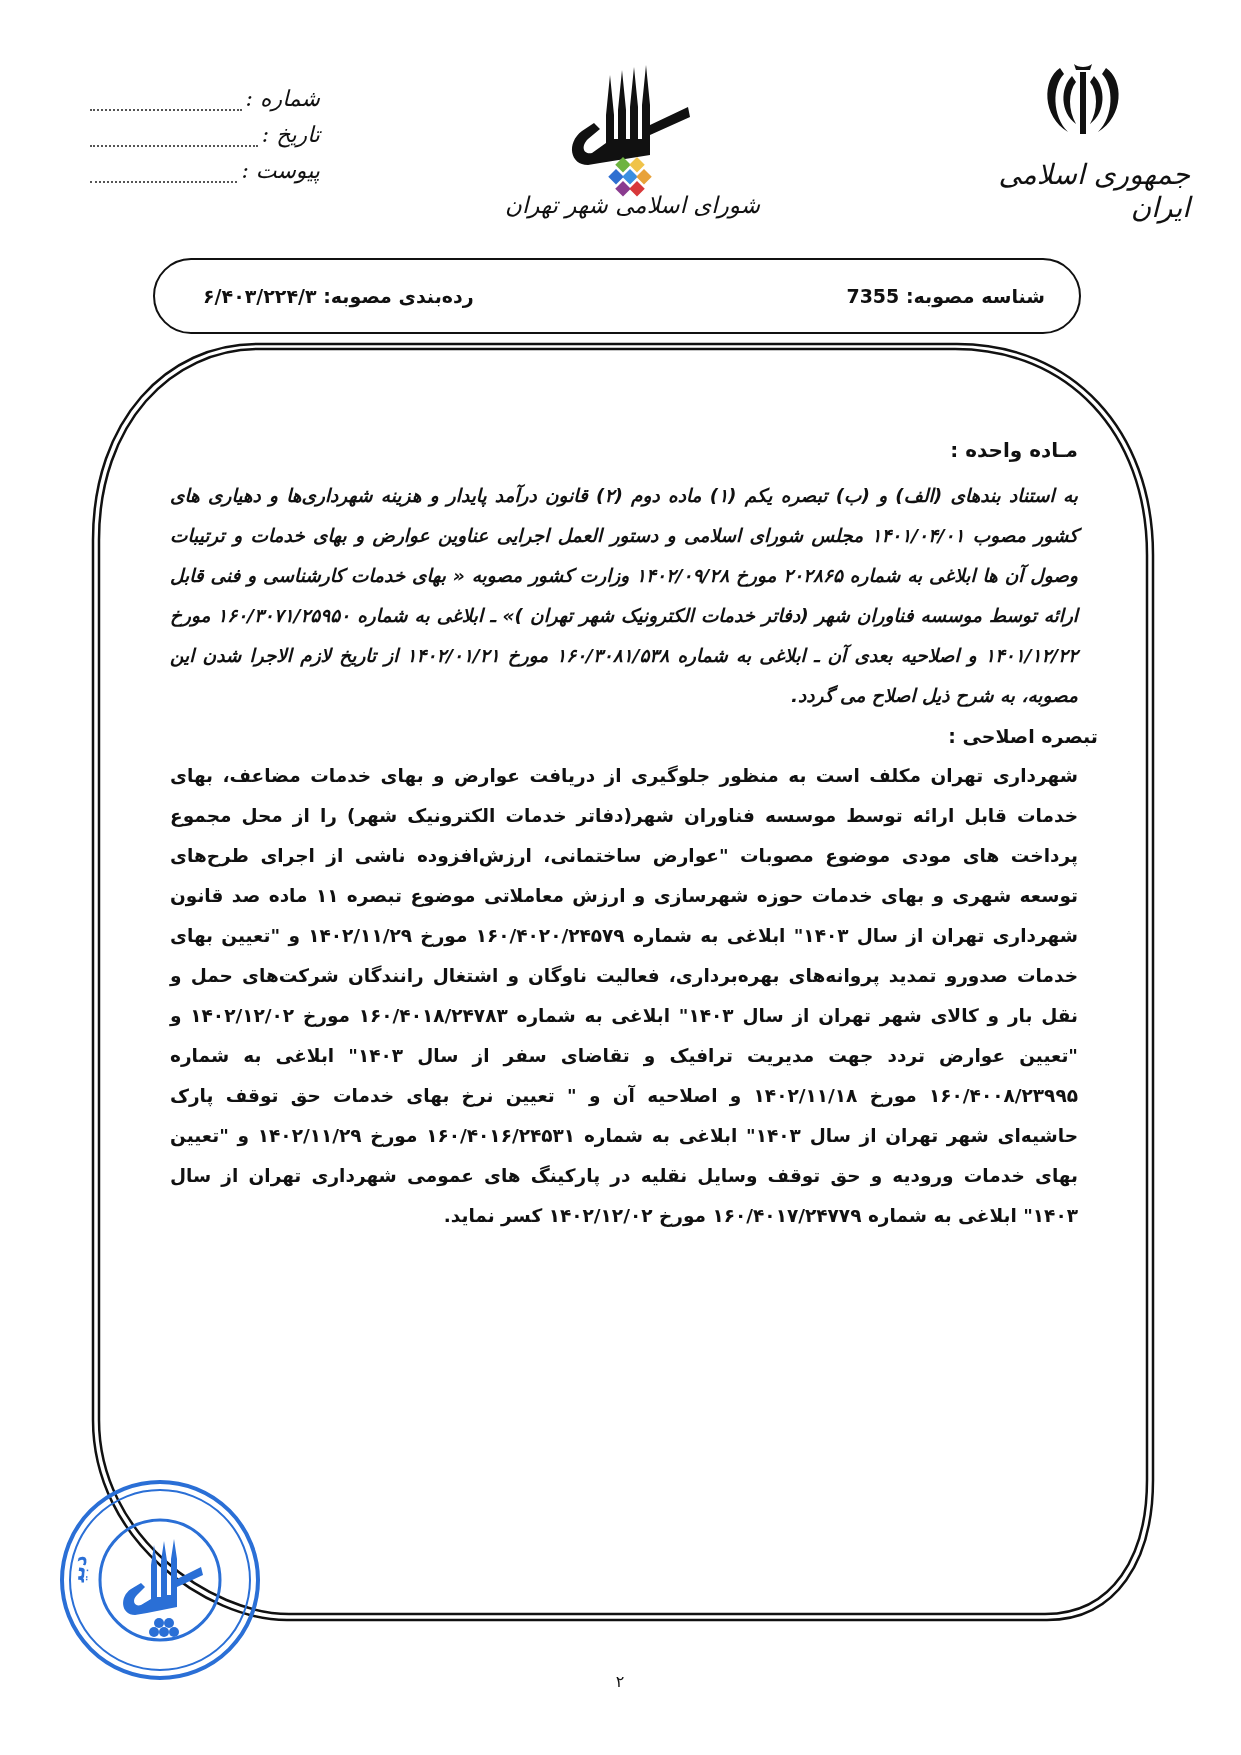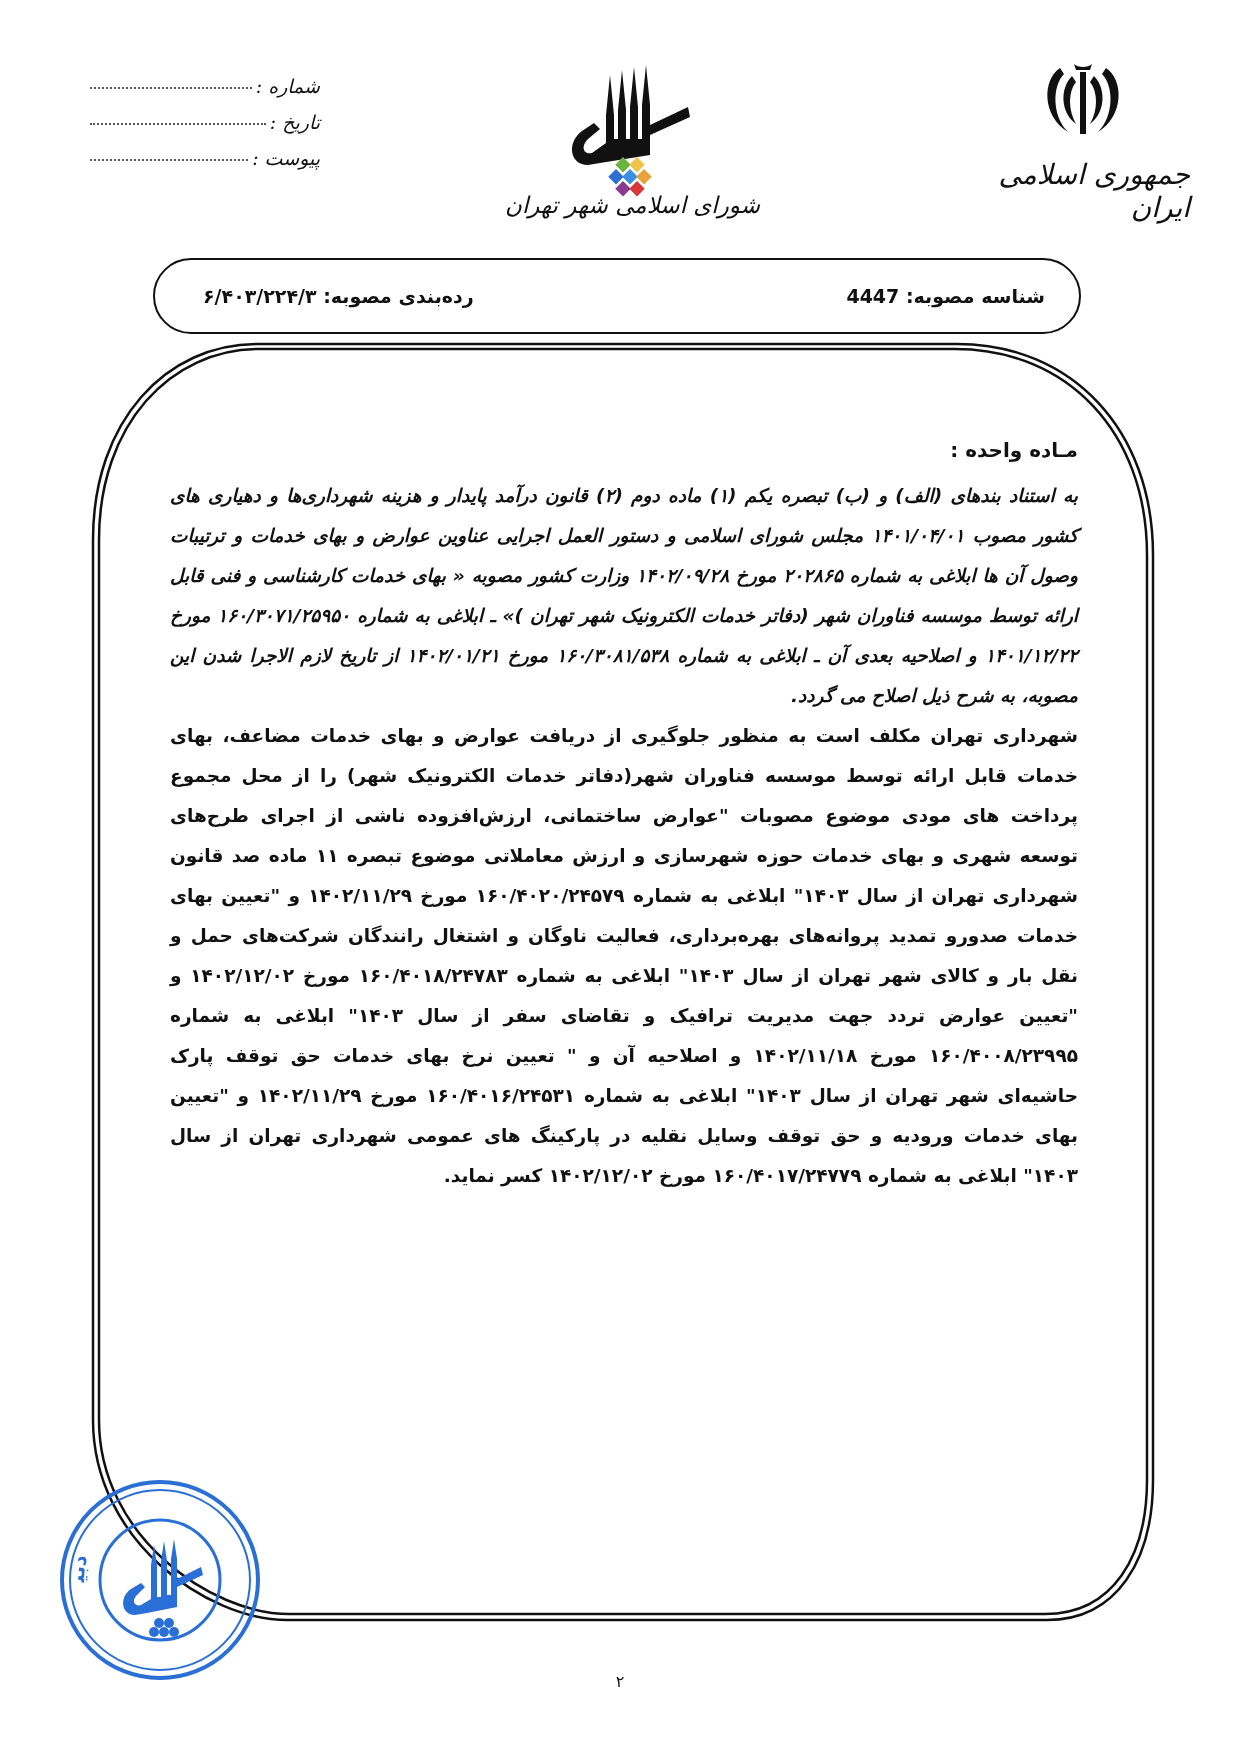--- a/index.html
+++ b/index.html
@@ -1,21 +1,21 @@
 <!DOCTYPE html>
 <html><head>
 <meta charset="utf-8">
 <style>
   html, body { margin: 0; padding: 0; background: #ffffff; }
   body { width: 1241px; height: 1755px; position: relative; overflow: hidden; font-family: "DejaVu Sans", sans-serif; color: #111; }
   .abs { position: absolute; }
 
   
   .fields { left: 90px; top: 75px; width: 230px; direction: rtl; }
-  .field { display: flex; align-items: flex-start; height: 36px; font-family: "DejaVu Serif", serif; font-style: italic; font-size: 19px; }
+  .field { display: flex; align-items: flex-end; height: 36px; font-family: "DejaVu Serif", serif; font-style: italic; font-size: 22px; }
   .field .lbl { white-space: nowrap; margin-left: 4px; }
   .field .dots { flex: 1; border-bottom: 2px dotted #555; height: 12px; }
 
   
   .council-logo { left: 560px; top: 55px; width: 140px; height: 150px; }
   .council-name { left: 500px; top: 192px; width: 260px; font-family: "DejaVu Serif", serif; font-style: italic; font-size: 23px; direction: rtl; }
 
   
   .emblem { left: 1038px; top: 60px; width: 90px; height: 80px; }
   .republic { left: 990px; top: 158px; width: 200px; text-align: right; font-family: "DejaVu Serif", serif; font-style: italic; font-size: 28px; direction: rtl; }
@@ -80,36 +80,37 @@
     <path d="M56 16 C68 28 68 52 52 64 C60 50 60 32 52 22 Z"></path>
     <rect x="42" y="12" width="6" height="62"></rect>
     <path d="M36 4 C40 8 50 8 54 4 L52 10 L38 10 Z"></path>
   </g>
 </svg>
 <div class="abs republic">جمهوری اسلامی ایران</div>
 
 <div class="abs id-box">
   <span>
     <span>شناسه مصوبه:</span>
-    <span>4447</span>
+    <span>7355</span>
   </span>
   <span style="margin-left:14px;">
     <span>رده‌بندی مصوبه:</span>
     <span>۶/۴۰۳/۲۲۴/۳</span>
   </span>
 </div>
 
 <svg class="abs frame-outer" viewBox="0 0 1072 1290">
   <path d="M170 4 L870 4 C985 4 1066 90 1066 215 L1066 1140 C1066 1220 1030 1280 960 1280 L200 1280 C120 1280 6 1200 6 1080 L6 200 C6 80 80 4 170 4 Z" fill="none" stroke="#111" stroke-width="2.5"></path>
   <path d="M172 9 L868 9 C980 9 1060 92 1060 215 L1060 1140 C1060 1216 1026 1274 958 1274 L202 1274 C124 1274 12 1196 12 1080 L12 200 C12 84 84 9 172 9 Z" fill="none" stroke="#111" stroke-width="2.5"></path>
 </svg>
 
 <div class="abs content">
   <p class="heading">مـاده واحده :</p>
   <p class="para">به استناد بندهای (الف) و (ب) تبصره یکم (۱) ماده دوم (۲) قانون درآمد پایدار و هزینه شهرداری‌ها و دهیاری های کشور مصوب ۱۴۰۱/۰۴/۰۱ مجلس شورای اسلامی و دستور العمل اجرایی عناوین عوارض و بهای خدمات و ترتیبات وصول آن ها ابلاغی به شماره ۲۰۲۸۶۵ مورخ ۱۴۰۲/۰۹/۲۸ وزارت کشور مصوبه « بهای خدمات کارشناسی و فنی قابل ارائه توسط موسسه فناوران شهر (دفاتر خدمات الکترونیک شهر تهران )» ـ ابلاغی به شماره ۱۶۰/۳۰۷۱/۲۵۹۵۰ مورخ ۱۴۰۱/۱۲/۲۲ و اصلاحیه بعدی آن ـ ابلاغی به شماره ۱۶۰/۳۰۸۱/۵۳۸ مورخ ۱۴۰۲/۰۱/۲۱ از تاریخ لازم الاجرا شدن این مصوبه، به شرح ذیل اصلاح می گردد.</p>
+  <p class="subhead" style="margin-right:-20px;">تبصره اصلاحی :</p>
   <p class="para2">شهرداری تهران مکلف است به منظور جلوگیری از دریافت عوارض و بهای خدمات مضاعف، بهای خدمات قابل ارائه توسط موسسه فناوران شهر(دفاتر خدمات الکترونیک شهر) را از محل مجموع پرداخت های مودی موضوع مصوبات "عوارض ساختمانی، ارزش‌افزوده ناشی از اجرای طرح‌های توسعه شهری و بهای خدمات حوزه شهرسازی و ارزش معاملاتی موضوع تبصره ۱۱ ماده صد قانون شهرداری تهران از سال ۱۴۰۳" ابلاغی به شماره ۱۶۰/۴۰۲۰/۲۴۵۷۹ مورخ ۱۴۰۲/۱۱/۲۹ و "تعیین بهای خدمات صدورو تمدید پروانه‌های بهره‌برداری، فعالیت ناوگان و اشتغال رانندگان شرکت‌های حمل و نقل بار و کالای شهر تهران از سال ۱۴۰۳" ابلاغی به شماره ۱۶۰/۴۰۱۸/۲۴۷۸۳ مورخ ۱۴۰۲/۱۲/۰۲ و "تعیین عوارض تردد جهت مدیریت ترافیک و تقاضای سفر از سال ۱۴۰۳" ابلاغی به شماره ۱۶۰/۴۰۰۸/۲۳۹۹۵ مورخ ۱۴۰۲/۱۱/۱۸ و اصلاحیه آن و " تعیین نرخ بهای خدمات حق توقف پارک حاشیه‌ای شهر تهران از سال ۱۴۰۳" ابلاغی به شماره ۱۶۰/۴۰۱۶/۲۴۵۳۱ مورخ ۱۴۰۲/۱۱/۲۹ و "تعیین بهای خدمات ورودیه و حق توقف وسایل نقلیه در پارکینگ های عمومی شهرداری تهران از سال ۱۴۰۳" ابلاغی به شماره ۱۶۰/۴۰۱۷/۲۴۷۷۹ مورخ ۱۴۰۲/۱۲/۰۲ کسر نماید.</p>
 </div>
 
 <svg class="abs stamp" viewBox="0 0 210 210">
   <g fill="none" stroke="#2a6fd6">
     <circle cx="105" cy="105" r="98" stroke-width="4"></circle>
     <circle cx="105" cy="105" r="90" stroke-width="2"></circle>
     <circle cx="105" cy="105" r="60" stroke-width="3"></circle>
   </g>
   <defs>

